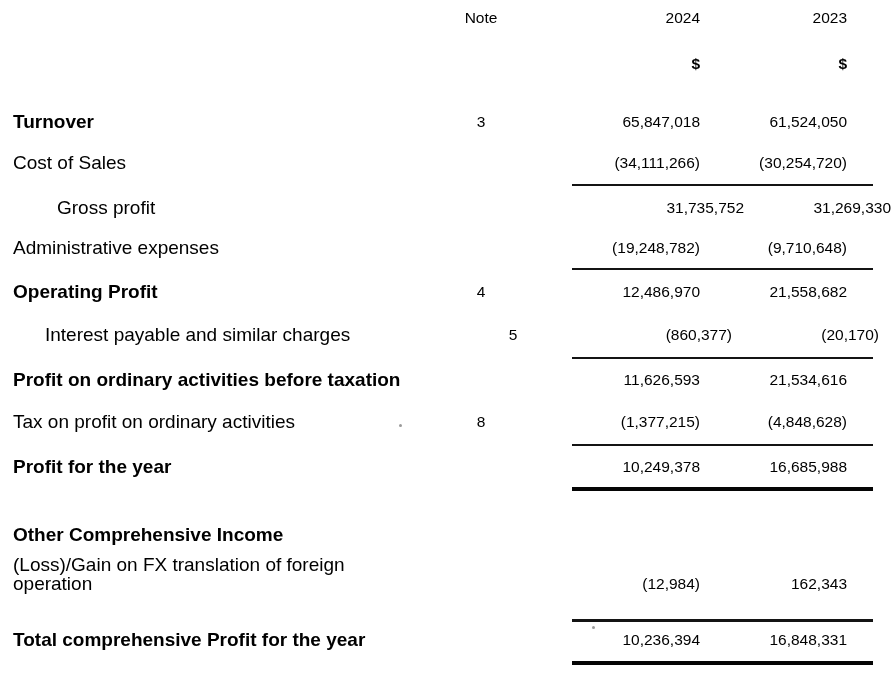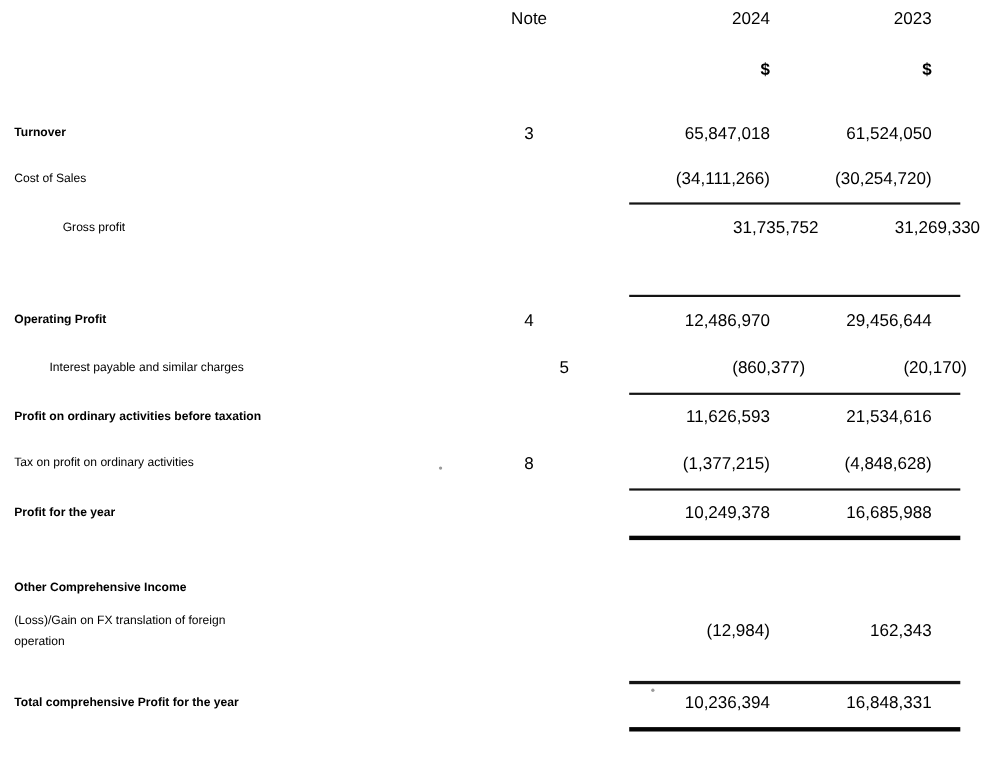--- a/index.html
+++ b/index.html
@@ -20,27 +20,27 @@
     height: 690px;
     overflow: hidden;
   }
 
   
   .row {
     position: absolute;
     left: 0;
     width: 894px;
     display: flex;
-    align-items: flex-start;
+    align-items: flex-end;
   }
   .c-label {
     width: 436px;
     padding-left: 13px;
     box-sizing: border-box;
-    font-size: 11px;
+    font-size: 19px;
     line-height: 19px;
     white-space: pre-line;
   }
   .c-note {
     width: 90px;
     text-align: center;
     font-size: 15.5px;
     line-height: 19px;
   }
   .c-2024 {
@@ -117,28 +117,34 @@
 
   <div class="rule thin" style="top:184px;"></div>
 
   <div class="row" style="top:198px;padding-left:44px;">
     <div class="c-label">Gross profit</div>
     <div class="c-note"></div>
     <div class="c-2024">31,735,752</div>
     <div class="c-2023">31,269,330</div>
   </div>
 
+  <div class="row" style="top:238px;">
+    <div class="c-label">Administrative expenses</div>
+    <div class="c-note"></div>
+    <div class="c-2024">(19,248,782)</div>
+    <div class="c-2023">(9,710,648)</div>
+  </div>
 
   <div class="rule thin" style="top:268px;"></div>
 
   <div class="row" style="top:282px;">
     <div class="c-label bold">Operating Profit</div>
     <div class="c-note">4</div>
     <div class="c-2024">12,486,970</div>
-    <div class="c-2023">29,456,644</div>
+    <div class="c-2023">21,558,682</div>
   </div>
 
   <div class="row" style="top:325px;padding-left:32px;">
     <div class="c-label">Interest payable and similar charges</div>
     <div class="c-note">5</div>
     <div class="c-2024">(860,377)</div>
     <div class="c-2023">(20,170)</div>
   </div>
 
   <div class="rule thin" style="top:357px;"></div>

